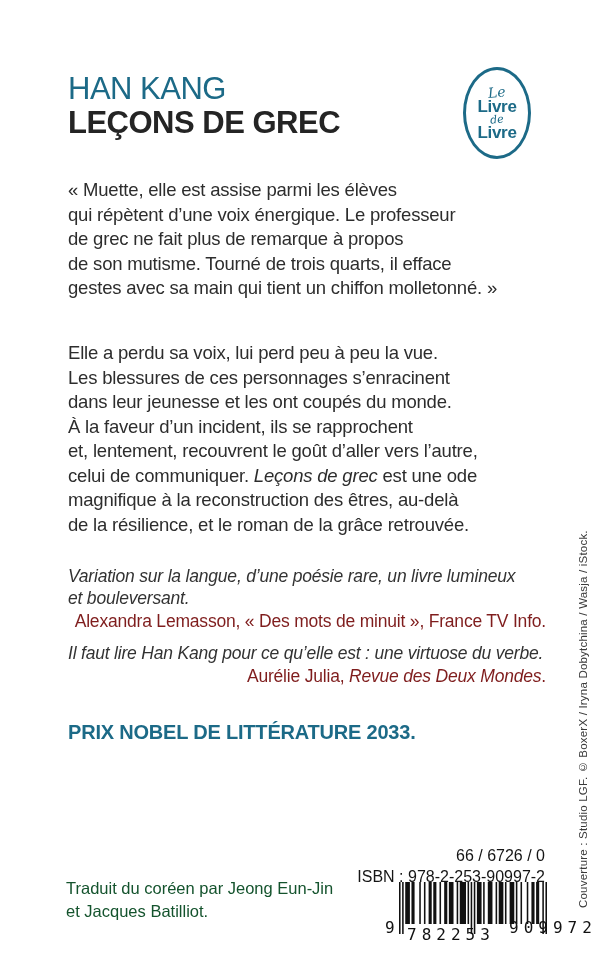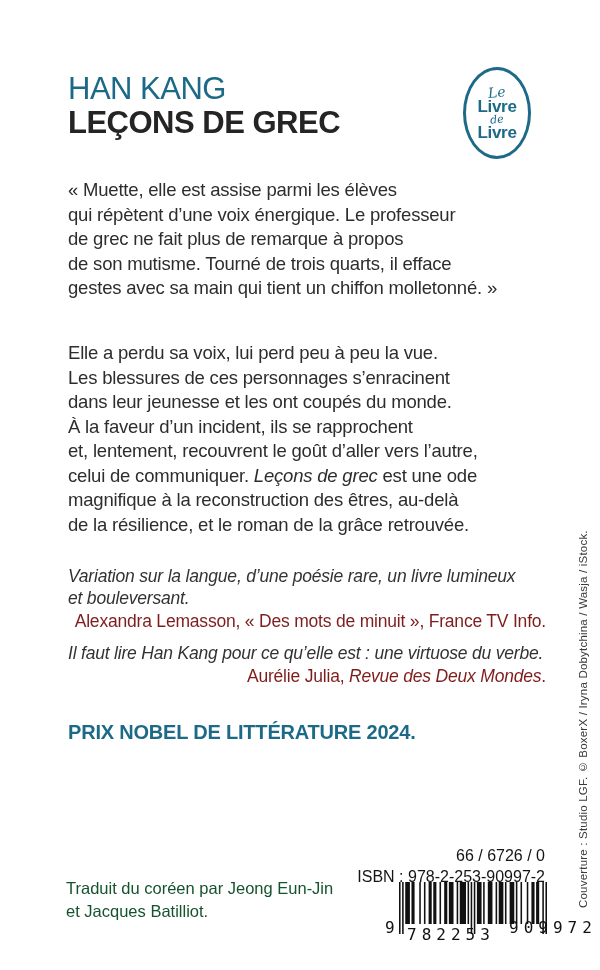--- a/index.html
+++ b/index.html
@@ -125,21 +125,21 @@
     <div class="rline">Variation sur la langue, d’une poésie rare, un livre lumineux</div>
     <div class="rline">et bouleversant.</div>
     <div class="attribution">Alexandra Lemasson, « Des mots de minuit », France TV Info.</div>
   </div>
 
   <div class="textblock review2">
     <div class="rline">Il faut lire Han Kang pour ce qu’elle est : une virtuose du verbe.</div>
     <div class="attribution"><span>Aurélie Julia, </span><em>Revue des Deux Mondes</em><span>.</span></div>
   </div>
 
-  <div class="prize">PRIX NOBEL DE LITTÉRATURE 2024.</div>
+  <div class="prize">PRIX NOBEL DE LITTÉRATURE 2033.</div>
 
   <div class="translator">
     <div>Traduit du coréen par Jeong Eun-Jin</div>
     <div>et Jacques Batilliot.</div>
   </div>
 
   <div class="codes">
     <div>66 / 6726 / 0</div>
     <div>ISBN : 978-2-253-90997-2</div>
   </div>

